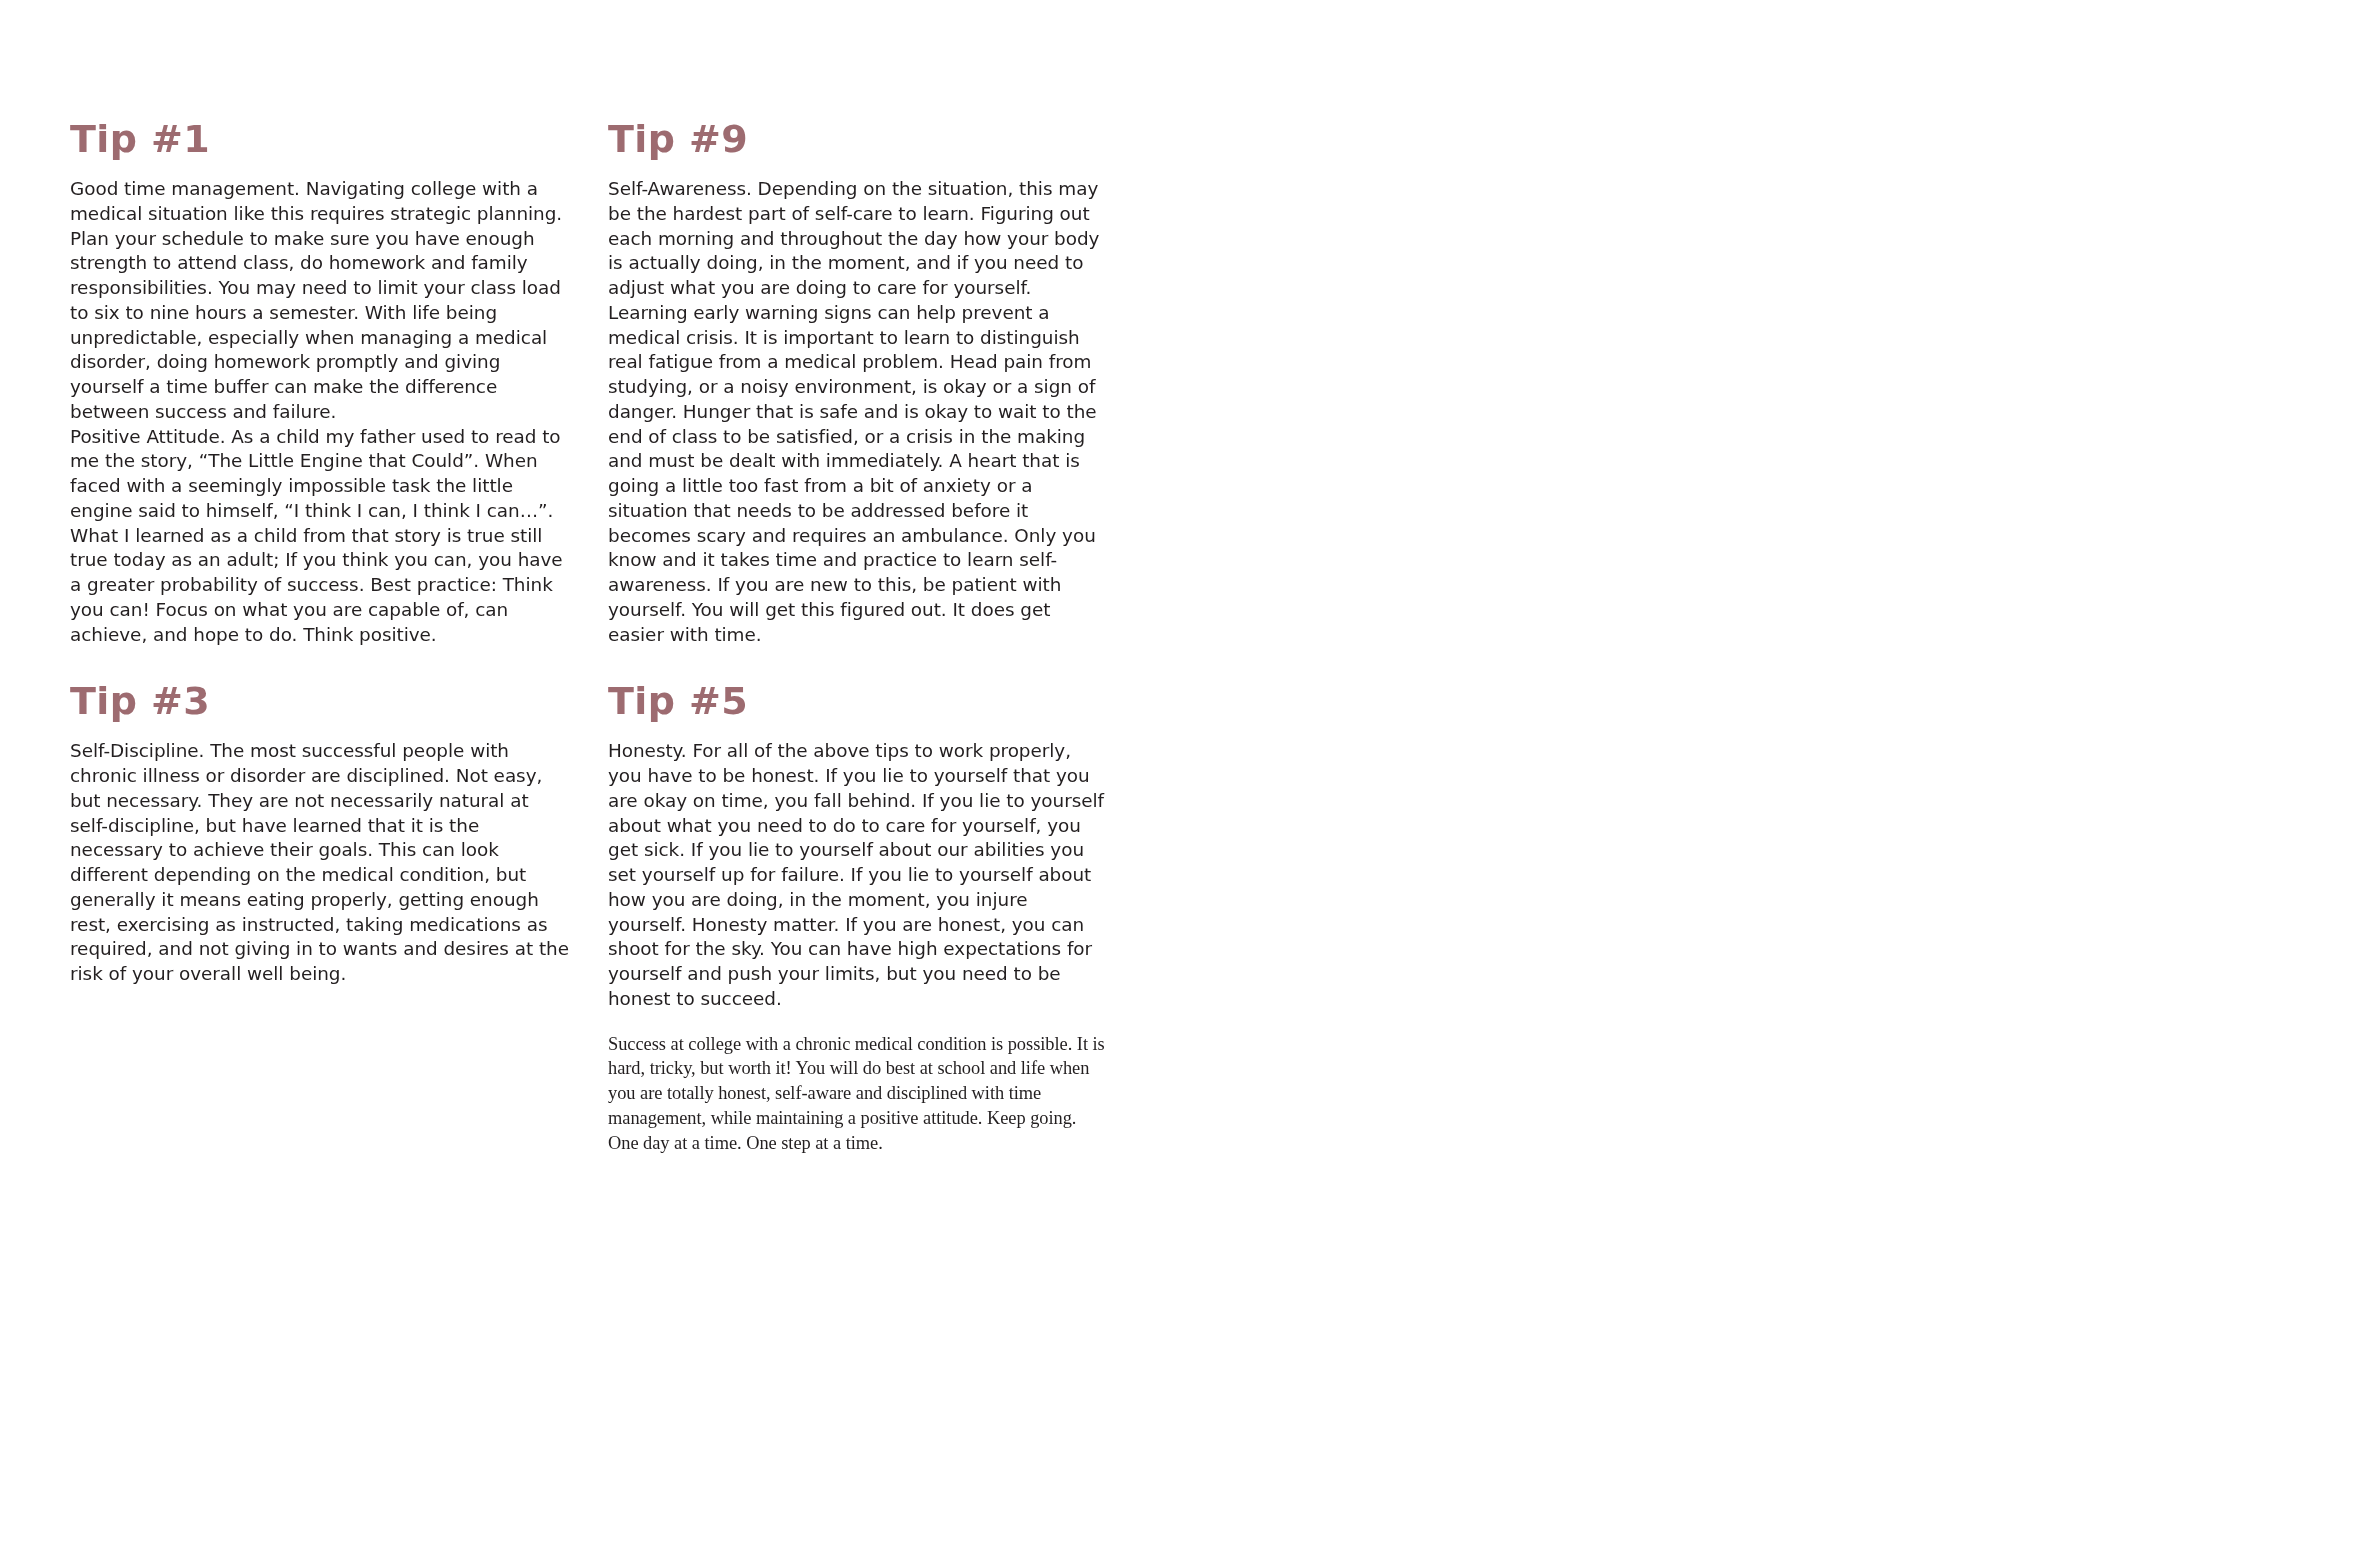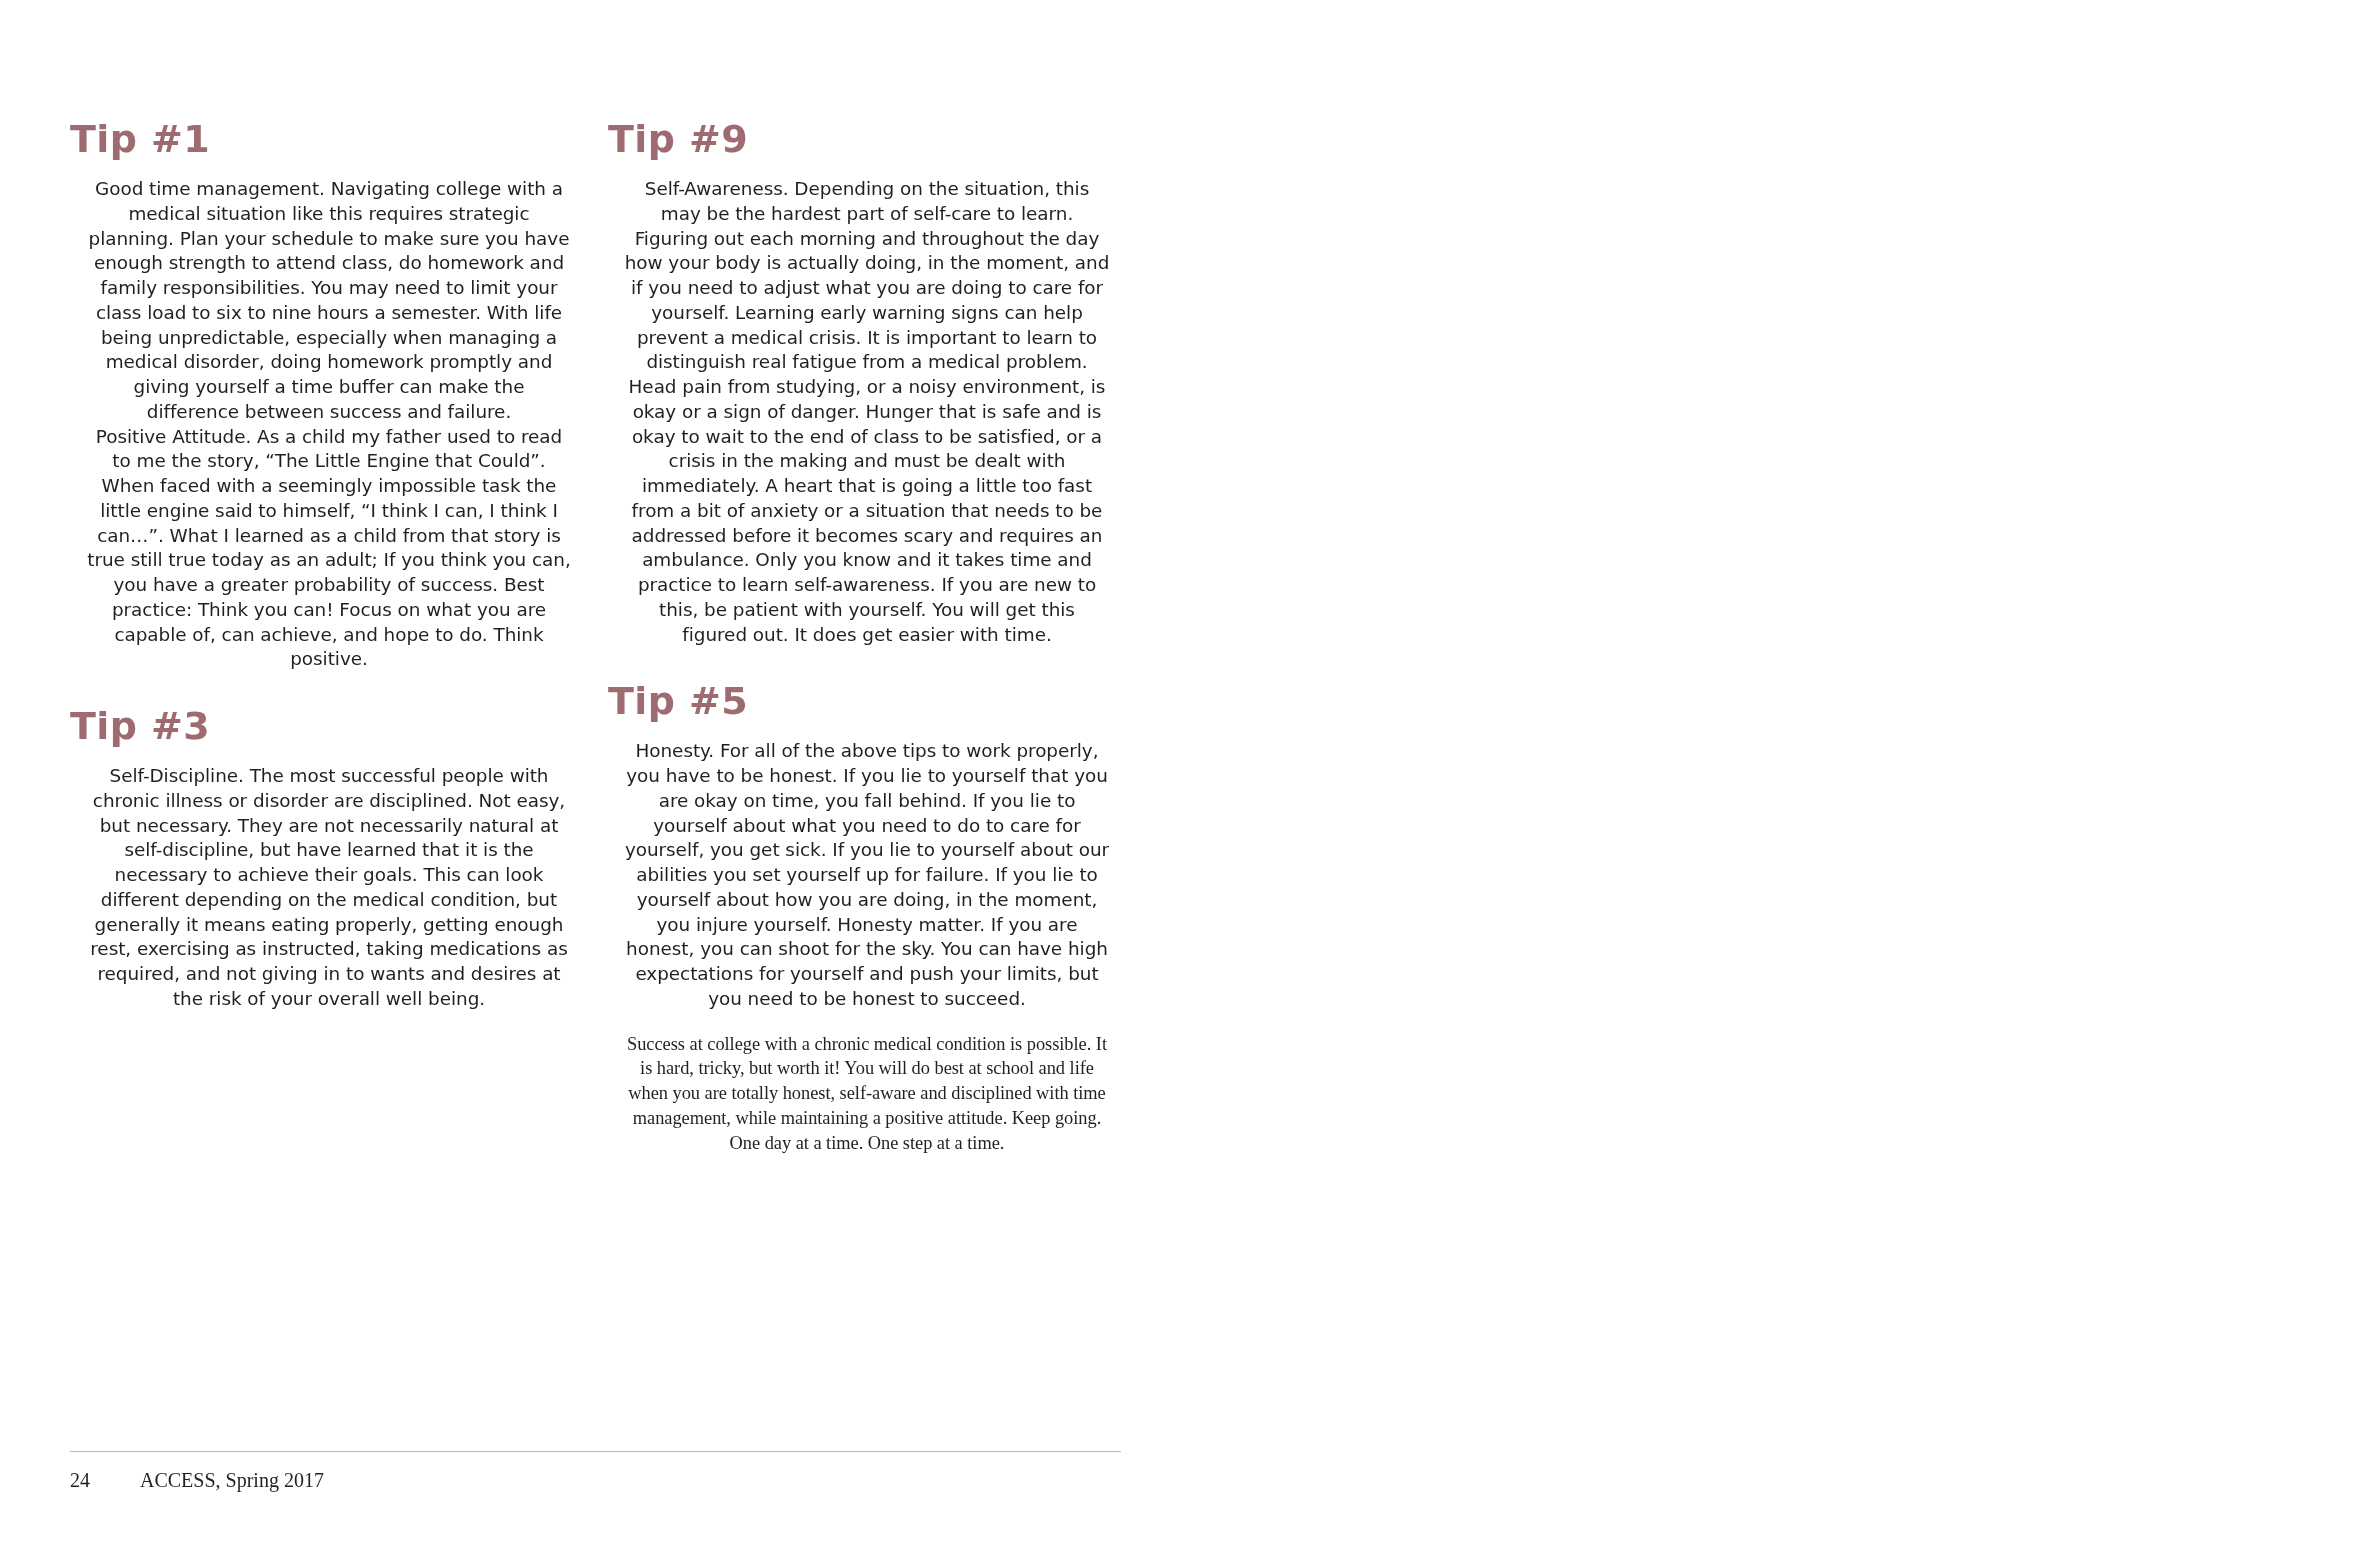--- a/index.html
+++ b/index.html
@@ -57,23 +57,23 @@
     margin: 0 0 16px 0;
     letter-spacing: 0.4px;
   }
   .tip-block + .tip-block h2.tip {
     margin-top: 32px;
   }
   p.body {
     font-family: "DejaVu Sans", sans-serif;
     font-size: 18.4px;
     line-height: 1.345;
-    margin: 0 0 0 16px;
+    margin: 0 0 0 0;
     color: #231f20;
-    text-align: center;
+    text-align: left;
     letter-spacing: -0.04px;
   }
   p.body + p.body {
     margin-top: 20px;
     font-family: Liberation Serif, serif;
   }
   .tip-block { margin-bottom: 0; }
 
   
   .footer {
@@ -143,25 +143,20 @@
         <div class="tip-block">
           <h2 class="tip">Tip #5</h2>
           <p class="body">Honesty. For all of the above tips to work properly, you have to be honest. If you lie to yourself that you are okay on time, you fall behind. If you lie to yourself about what you need to do to care for yourself, you get sick. If you lie to yourself about our abilities you set yourself up for failure. If you lie to yourself about how you are doing, in the moment, you injure yourself. Honesty matter.  If you are honest, you can shoot for the sky. You can have high expectations for yourself and push your limits, but you need to be honest to succeed.</p>
           <p class="body">Success at college with a chronic medical condition is possible. It is hard, tricky, but worth it!  You will do best at school and life when you are totally honest, self-aware and disciplined with time management, while maintaining a positive attitude. Keep going. One day at a time. One step at a time.</p>
         </div>
 
       </div>
 
     </div>
 
-    <div class="footer footer-left">
-      <div class="rule"></div>
-      <span class="pageno">24</span>
-      <span class="label">ACCESS, Spring 2017</span>
-    </div>
 
   </div>
 
   <div class="page page-right">
 
     
 
     
 
   </div>

